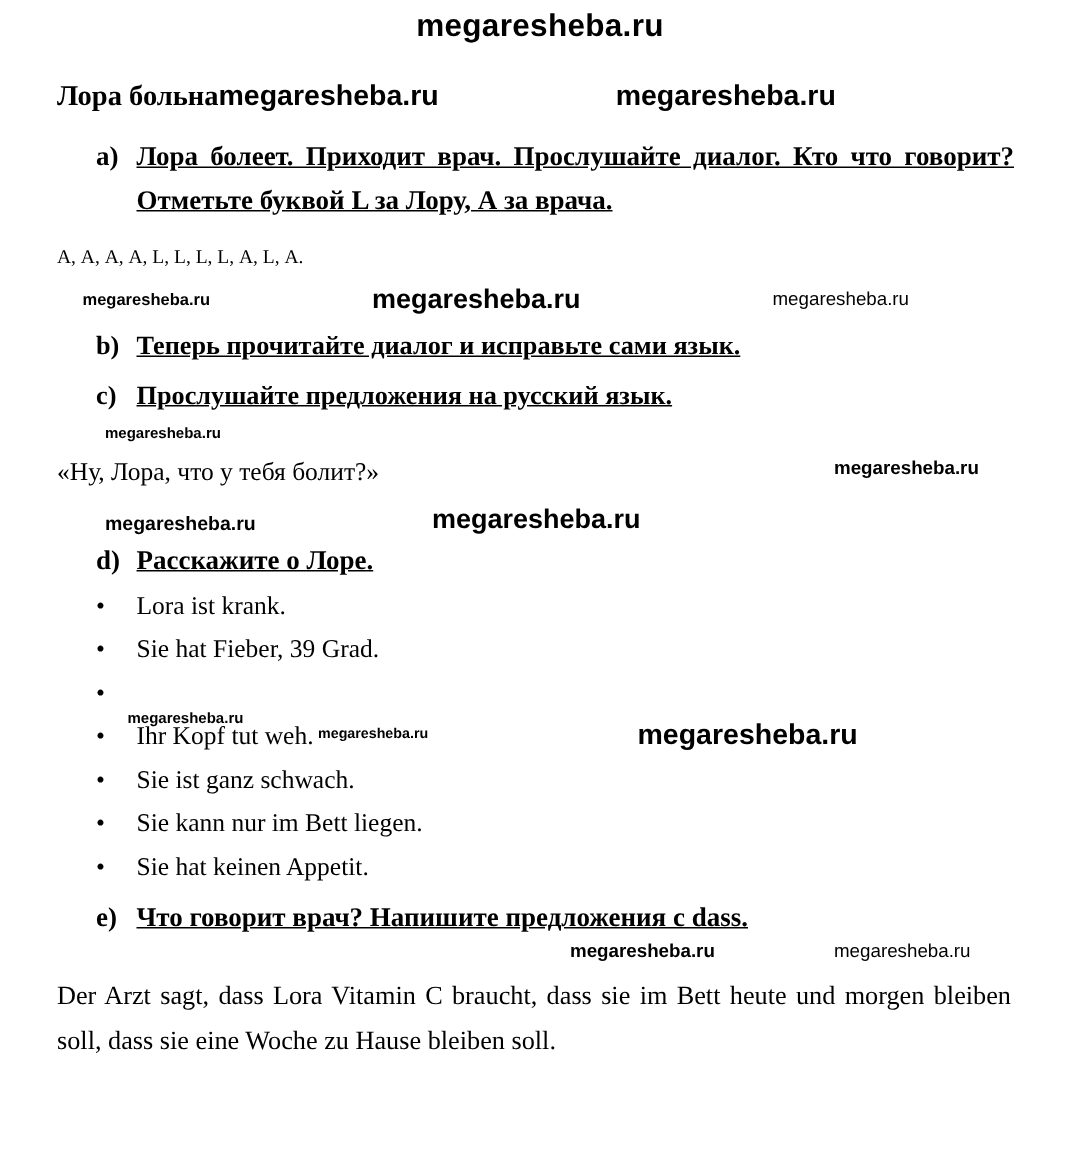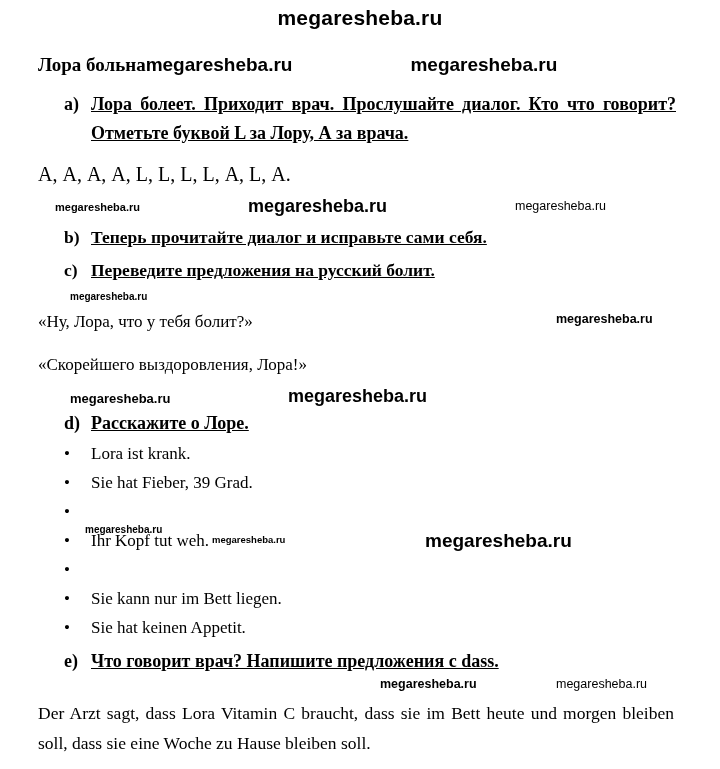--- a/index.html
+++ b/index.html
@@ -24,21 +24,21 @@
   .task { display:flex; padding-left:64px; padding-right:44px; }
   .task .lbl { flex:none; width:27px; font-weight:bold; }
   .task .txt { font-weight:bold; text-align:justify;text-decoration:underline; }
   .task-a { margin-top:14px; font-size:18px; line-height:1.6; }
   .task-line { font-size:17.5px; line-height:1.5; }
   .task-b { margin-top:3px; }
   .task-c { margin-top:7px; }
   .task-d { margin-top:3px; font-size:18px; }
   .task-e { margin-top:4px; font-size:18px; }
 
-  .answer { margin:15px 0 0 38px; font-size:20px; }
+  .answer { margin:15px 0 0 38px; font-size:13px; }
 
   .wm-row { position:relative; }
   .wm-row-1 { height:26px; margin-top:9px; }
   .wm-row-1 .w-left  { position:absolute; left:55px;  top:6px; font-size:11px; }
   .wm-row-1 .w-center{ position:absolute; left:248px; top:1px; font-size:18px; }
   .wm-row-1 .w-right { position:absolute; left:515px; top:4px; font-size:12.5px; font-weight:normal; }
 
   .wm-small-1 { margin:8px 0 0 70px; font-size:10px; }
 
   .quote-row { position:relative; margin-top:10px; font-size:17px; }
@@ -84,38 +84,35 @@
   <div class="answer">А, А, А, А, L, L, L, L, А, L, А.</div>
 
   <div class="wm-row wm-row-1">
     <span class="wm w-left">megaresheba.ru</span>
     <span class="wm w-center">megaresheba.ru</span>
     <span class="wm w-right">megaresheba.ru</span>
   </div>
 
   <div class="task task-line task-b">
     <span class="lbl">b)</span>
-    <span class="txt">Теперь прочитайте диалог и исправьте сами себя.</span>
+    <span class="txt">Теперь прочитайте диалог и исправьте сами язык.</span>
   </div>
 
   <div class="task task-line task-c">
     <span class="lbl">c)</span>
-    <span class="txt">Переведите предложения на русский болит.</span>
+    <span class="txt">Прослушайте предложения на русский язык.</span>
   </div>
 
   <div class="wm wm-small-1">megaresheba.ru</div>
 
   <div class="quote-row">
     <span class="quote-text">«Ну, Лора, что у тебя болит?»</span>
     <span class="wm w-right">megaresheba.ru</span>
   </div>
 
-  <div class="quote-row quote-2">
-    <span class="quote-text">«Скорейшего выздоровления, Лора!»</span>
-  </div>
 
   <div class="wm-row wm-row-2">
     <span class="wm w-left">megaresheba.ru</span>
     <span class="wm w-center">megaresheba.ru</span>
   </div>
 
   <div class="task task-d">
     <span class="lbl">d)</span>
     <span class="txt">Расскажите о Лоре.</span>
   </div>
@@ -132,20 +129,21 @@
     <div class="bullet-row">
       <span class="marker">•</span>
     </div>
     <div class="bullet-row">
       <span class="marker">•</span>
       <span class="b-txt">Ihr Kopf tut weh.</span>
       <span class="wm wm-tiny-inline">megaresheba.ru</span>
     </div>
     <div class="bullet-row">
       <span class="marker">•</span>
+      <span class="b-txt">Sie ist ganz schwach.</span>
     </div>
     <div class="bullet-row">
       <span class="marker">•</span>
       <span class="b-txt">Sie kann nur im Bett liegen.</span>
     </div>
     <div class="bullet-row">
       <span class="marker">•</span>
       <span class="b-txt">Sie hat keinen Appetit.</span>
     </div>
     <span class="wm w-left">megaresheba.ru</span>

